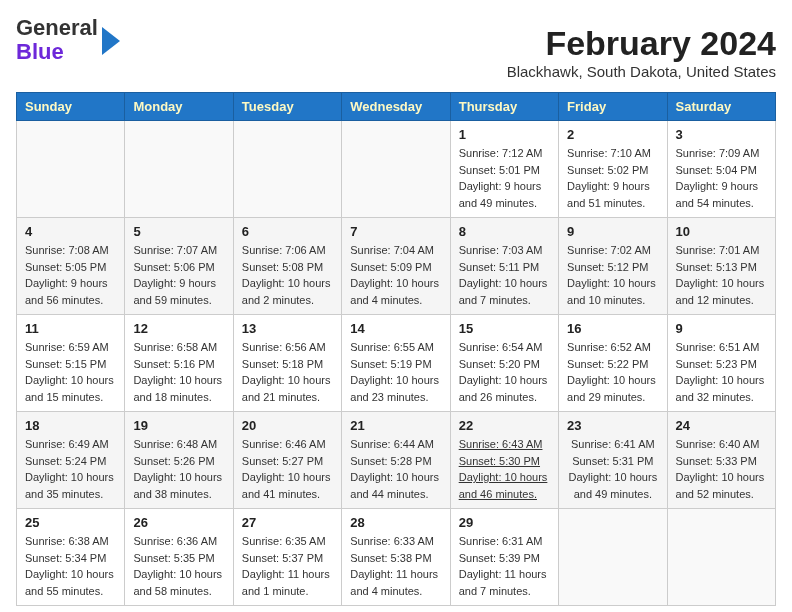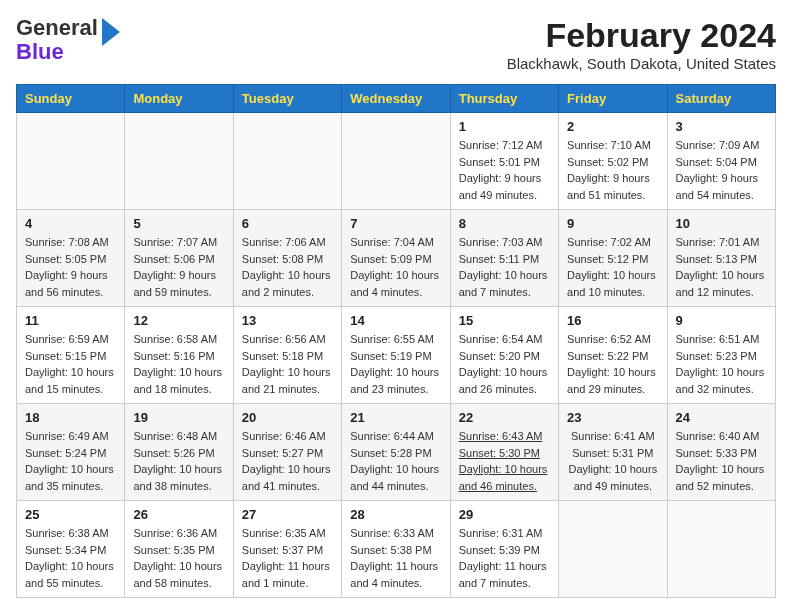--- a/index.html
+++ b/index.html
@@ -11,21 +11,21 @@
       padding: 16px;
     }
     .header {
       display: flex;
       justify-content: space-between;
       align-items: flex-start;
       margin-bottom: 12px;
     }
     .logo {
       display: flex;
-      align-items: flex-start;
+      align-items: center;
     }
     .logo-text {
       font-size: 22px;
       font-weight: bold;
       line-height: 1.1;
     }
     .logo-text .general { color: #333; }
     .logo-text .blue { color: #6d28d9; }
     .logo-arrow {
       width: 0;
@@ -36,35 +36,36 @@
       margin-left: 4px;
       margin-top: 2px;
     }
     .title-block {
       text-align: right;
     }
     .title-block h1 {
       font-size: 34px;
       font-weight: bold;
       color: #222;
+      margin-top: 8px;
     }
     .title-block h2 {
       font-size: 15px;
       font-weight: normal;
       color: #333;
       margin-left: 28px;
     }
     .calendar {
       width: 100%;
       border-collapse: collapse;
       border: 1px solid #ccc;
     }
     .calendar th {
       background: #2176c7;
-      color: #fde047;
+      color: #fef9c3;
       font-size: 13px;
       font-weight: bold;
       padding: 6px 8px;
       text-align: left;
       border: 1px solid #1a5fa0;
     }
     .calendar td {
       vertical-align: top;
       padding: 6px 8px;
       border: 1px solid #ccc;

